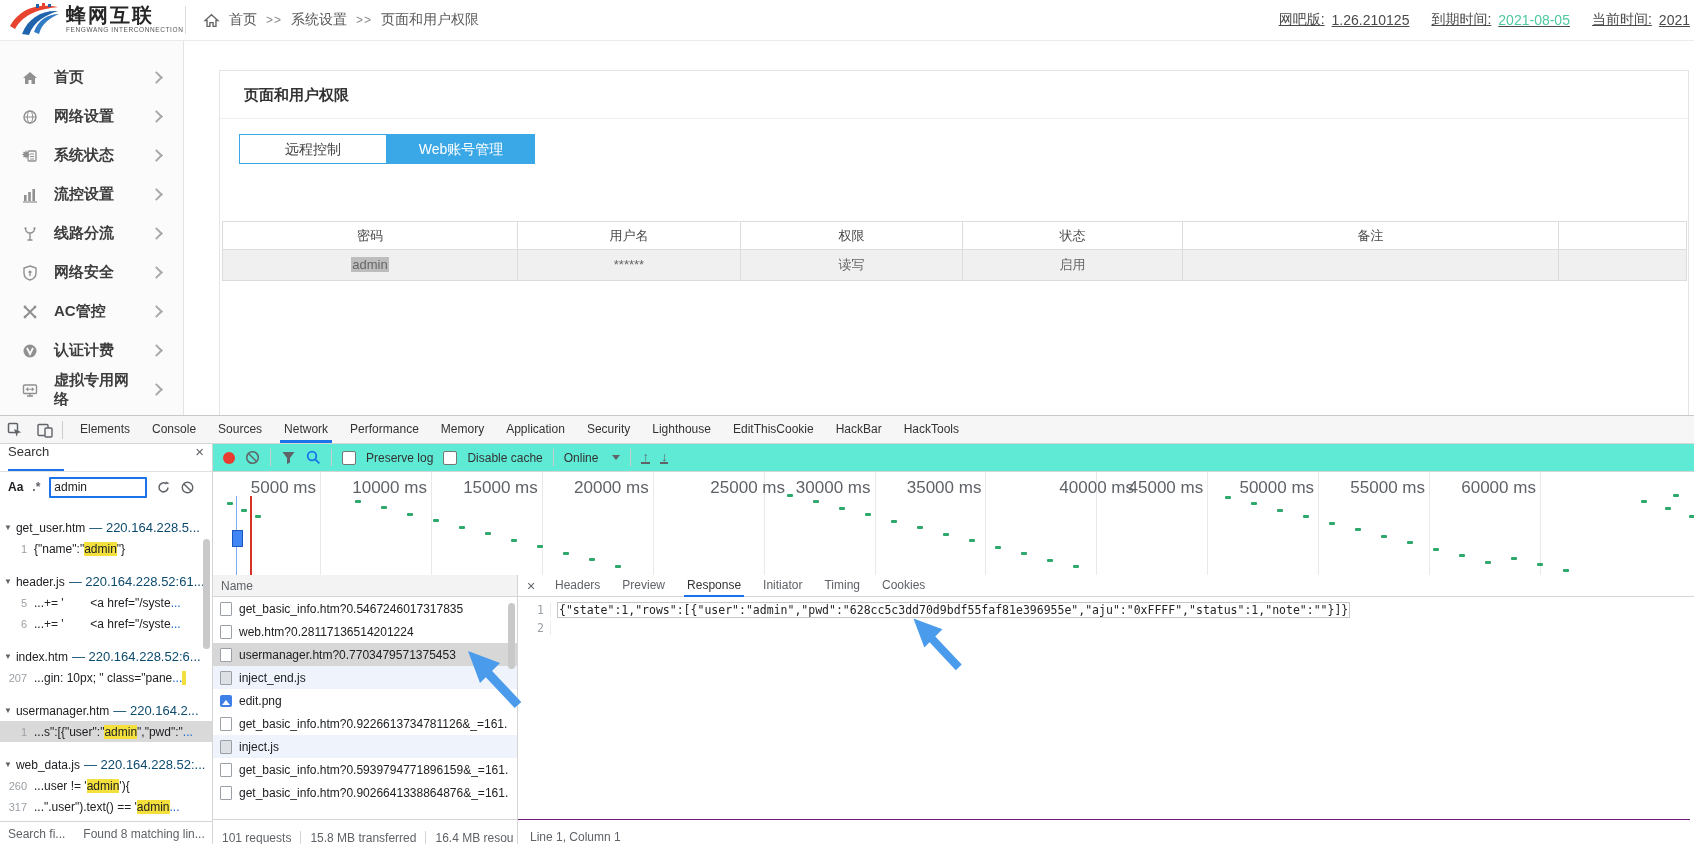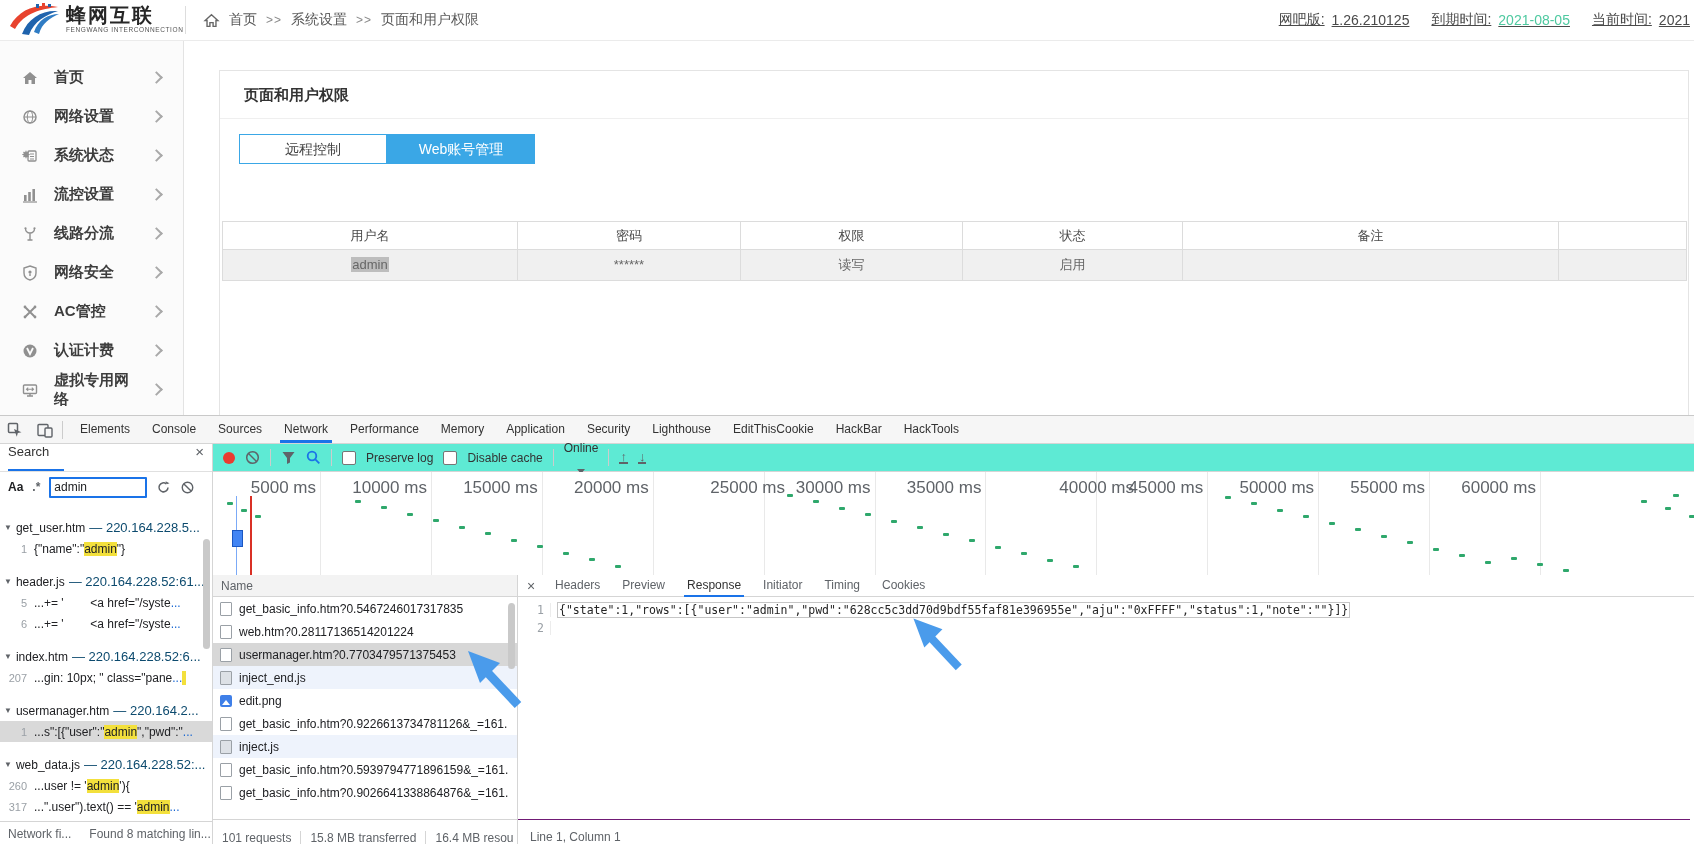--- a/index.html
+++ b/index.html
@@ -77,21 +77,21 @@
   .search-footer{position:absolute;left:0;right:0;bottom:0;height:24px;border-top:1px solid #d5d5d5;background:#fff;
                  display:flex;align-items:center;gap:18px;padding:0 8px;color:#5f6368;white-space:nowrap;overflow:hidden;box-sizing:border-box;}
 
   
   .dt-net{position:absolute;left:213px;top:28px;right:0;bottom:0;background:#5eead4;}
   .net-toolbar{height:28px;border-bottom:1px solid #d5d5d5;display:flex;align-items:center;gap:10px;padding:0 10px;box-sizing:border-box;}
   .rec-dot{width:12px;height:12px;border-radius:50%;background:#ea3b30;cursor:pointer;}
   .nt-div{width:1px;height:17px;background:#ccc;}
   .chk{width:12px;height:12px;border:1px solid #757575;border-radius:2px;background:#fff;cursor:pointer;}
   .chk-label{color:#333;cursor:pointer;}
-  .throttle{display:flex;align-items:center;gap:14px;color:#333;cursor:pointer;flex-direction:column;}
+  .throttle{display:flex;align-items:center;gap:14px;color:#333;cursor:pointer;}
   .caret{width:0;height:0;border-left:4px solid transparent;border-right:4px solid transparent;border-top:5px solid #5f6368;}
   .har-arrow{color:#5f6368;font-size:13px;border-bottom:2px solid #5f6368;line-height:11px;padding:0 1px;cursor:pointer;}
 
   .net-overview{position:absolute;left:0;top:28px;width:1481px;height:103px;border-bottom:1px solid #d5d5d5;overflow:hidden;background:#fff;}
   .grid-v{position:absolute;top:0;bottom:0;width:1px;background:#e9e9e9;}
   .ruler-label{position:absolute;top:6px;width:103px;text-align:right;font-size:17px;color:#5f6368;}
   .wf-dot{position:absolute;width:6px;height:3px;border-radius:1px;background:#2fa86c;}
   .wf-redline{position:absolute;left:37px;top:24px;bottom:0;width:2px;background:#d93025;}
   .wf-blueline{position:absolute;left:23px;top:24px;bottom:0;width:1px;background:#7baaf7;}
   .wf-bluemark{position:absolute;left:19px;top:58px;width:9px;height:15px;background:#4285f4;border:1px solid #1a57c2;}
@@ -277,22 +277,22 @@
     </aside>
 
     <section class="panel">
       <h1 class="panel-title">页面和用户权限</h1>
       <div class="tabs">
         <div class="tab">远程控制</div>
         <div class="tab active">Web账号管理</div>
       </div>
       <div class="utable">
         <div class="trow thead">
+          <div class="cell">密码</div>
           <div class="cell">用户名</div>
-          <div class="cell">密码</div>
           <div class="cell">权限</div>
           <div class="cell">状态</div>
           <div class="cell">备注</div>
           <div class="cell"></div>
         </div>
         <div class="trow tbody">
           <div class="cell"><span class="sel-text">admin</span></div>
           <div class="cell">******</div>
           <div class="cell">读写</div>
           <div class="cell">启用</div>
@@ -412,21 +412,21 @@
           <div class="sr-line">
             <span class="sr-num">317</span><span>...".user").text() == '</span><span class="hl">admin</span><span class="blue-t">...</span>
           </div>
           <div class="sr-line">
             <span>...".user").text() == '</span><span class="hl">admin</span><span class="blue-t">...</span>
           </div>
         </div>
       </div>
       <div class="search-sb"></div>
       <div class="search-footer">
-        <span>Network fi...</span>
+        <span>Search fi...</span>
         <span>Found 8 matching lin...</span>
       </div>
     </div>
 
     <div class="dt-net">
       <div class="net-toolbar">
         <span class="rec-dot"></span>
         <svg width="15" height="15" viewBox="0 0 15 15">
             <circle cx="7.5" cy="7.5" r="5.8" fill="none" stroke="#5f6368" stroke-width="1.5"></circle>
             <path d="M3.5 3.5 L11.5 11.5" stroke="#5f6368" stroke-width="1.5"></path>

